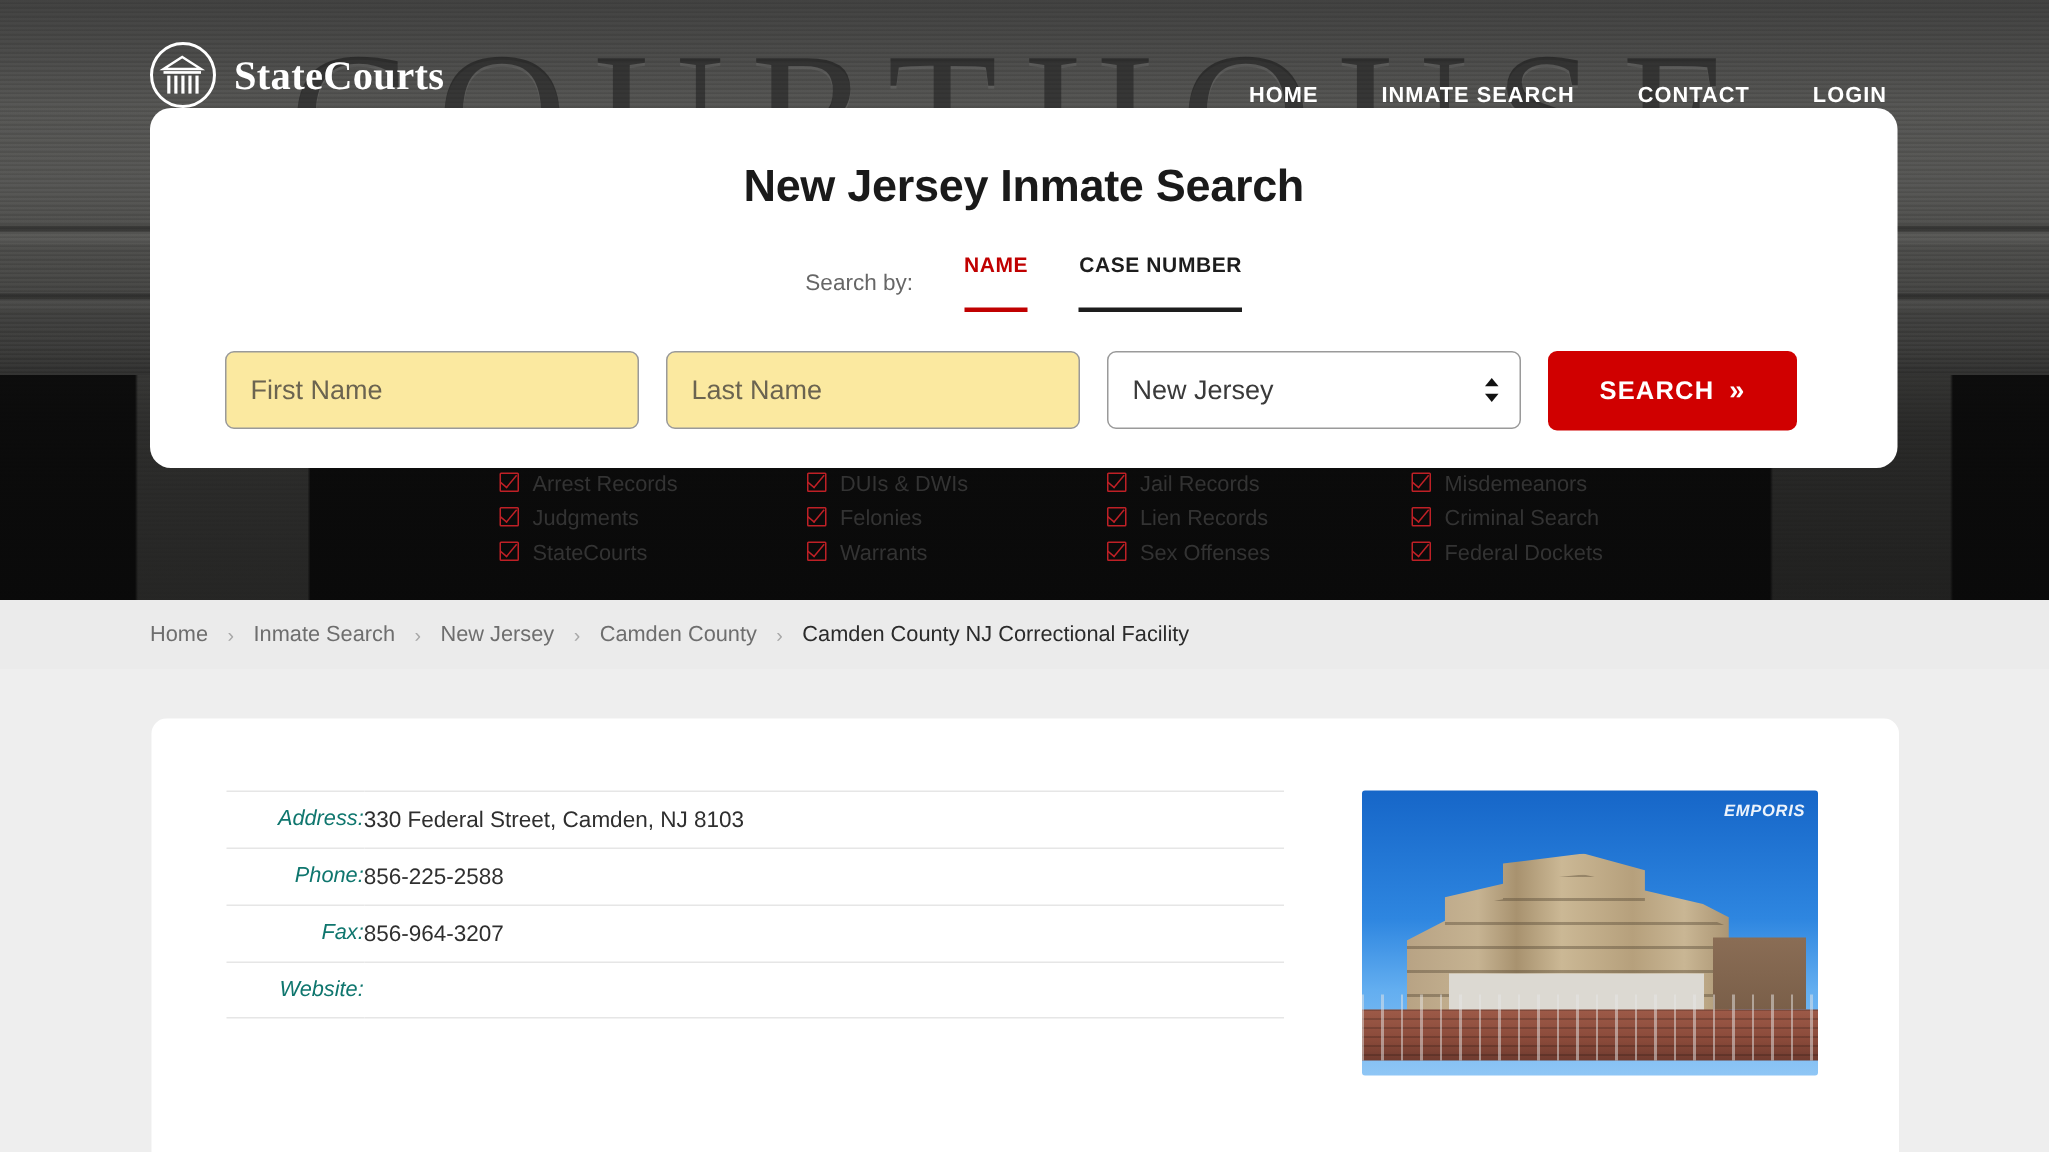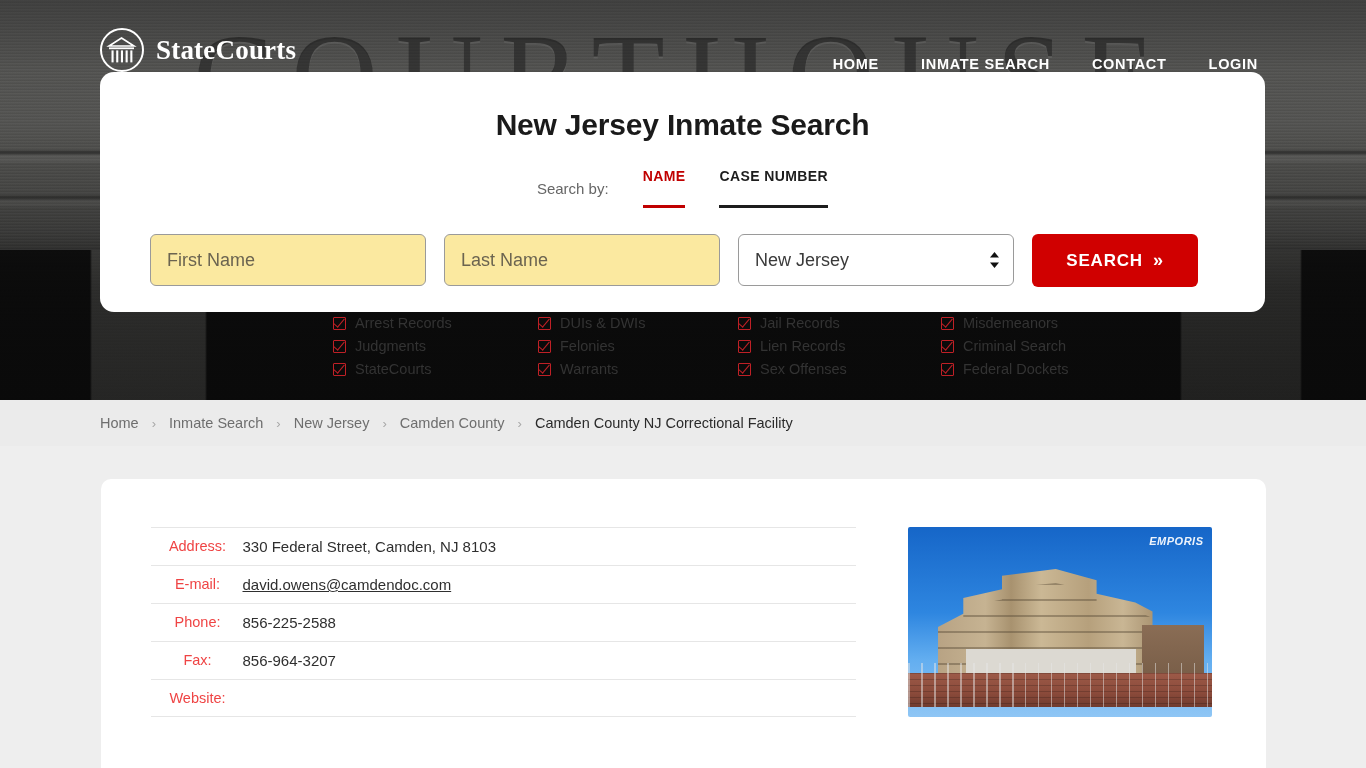--- a/index.html
+++ b/index.html
@@ -217,21 +217,20 @@
 
   .checks {
     display: grid;
     grid-template-columns: 205px 200px 203px auto;
     row-gap: 7px;
     margin-top: 28px;
     padding-left: 183px;
   }
   .check {
     display: flex;
-    align-items: center;
     gap: 9px;
     font-size: 14.5px;
     color: #333333;
   }
   .cbox {
     width: 13px; height: 13px;
     border: 1.5px solid #bf2026;
     position: relative;
     flex: 0 0 auto;
     border-radius: 1px;
@@ -294,27 +293,28 @@
     gap: 52px;
     align-items: flex-start;
   }
   .info-table {
     width: 705px;
     border-collapse: collapse;
   }
   .info-table tr { border-bottom: 1px solid #e6e6e6; }
   .info-table tr:first-child { border-top: 1px solid #e6e6e6; }
   .info-table th {
-    text-align: center;
+    text-align: right;
     font-weight: 400;
     font-size: 14.5px;
-    color: #ef4444;
+    color: #0f766e;
     padding: 10px 0 10px 2px;
     width: 92px;
     vertical-align: top;
+    font-style: italic;
   }
   .info-table td {
     font-size: 15px;
     color: #2f2f2f;
     padding: 10px 0;
     vertical-align: top;
   }
   .info-table a {
     color: #2f2f2f;
     text-decoration: underline;
@@ -517,24 +517,20 @@
   <div class="content-card">
 
     <div class="info-layout">
       <table class="info-table">
         <tbody>
           <tr>
             <th>Address:</th>
             <td>330 Federal Street, Camden, NJ 8103</td>
           </tr>
           <tr>
-            <th>E-mail:</th>
-            <td><a href="#">david.owens@camdendoc.com</a></td>
-          </tr>
-          <tr>
             <th>Phone:</th>
             <td>856-225-2588</td>
           </tr>
           <tr>
             <th>Fax:</th>
             <td>856-964-3207</td>
           </tr>
           <tr>
             <th>Website:</th>
             <td></td>

